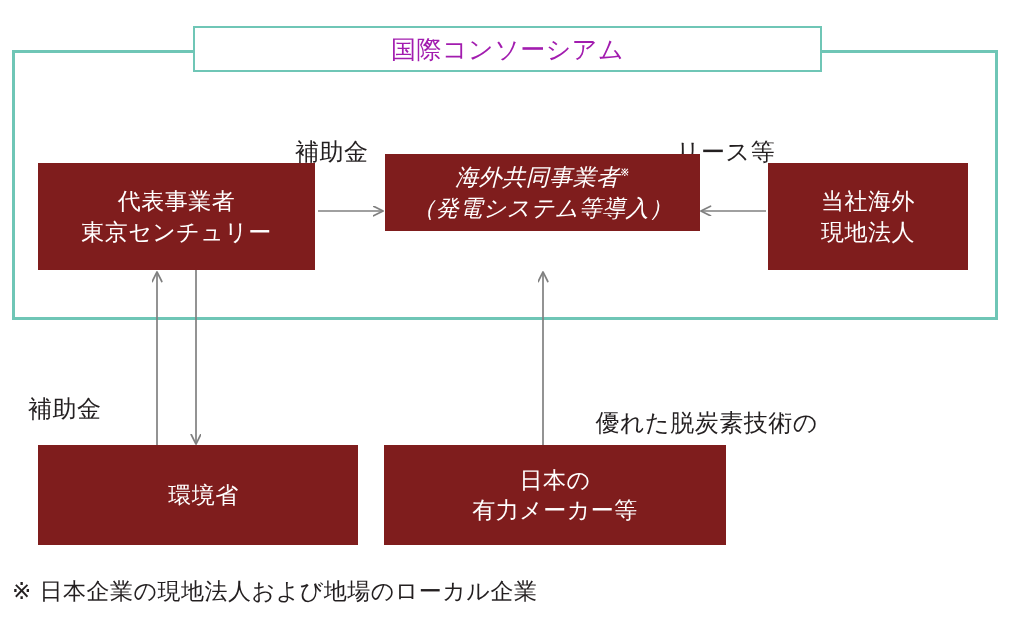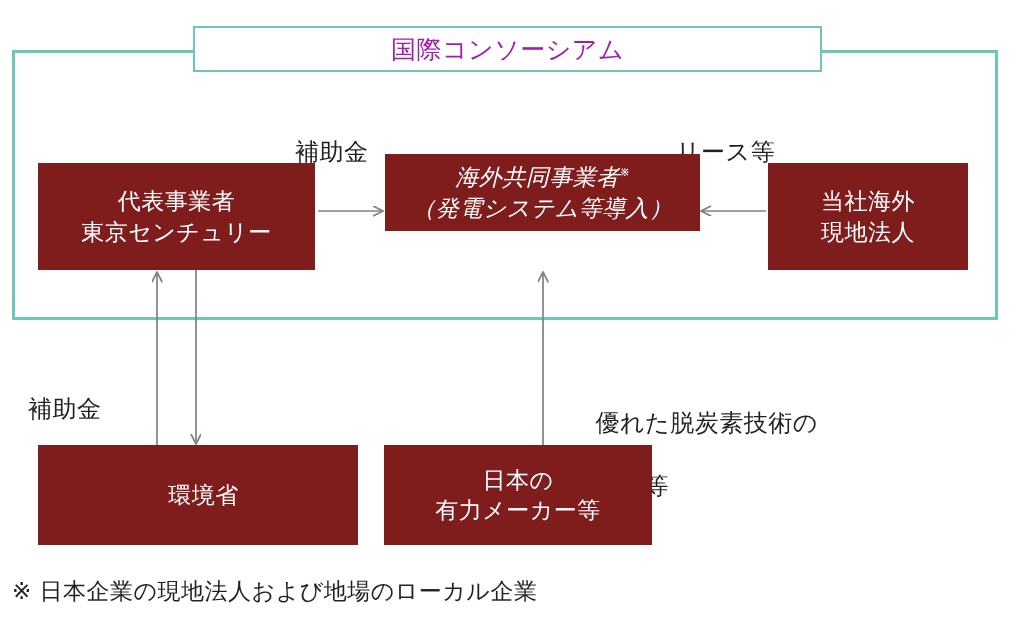--- a/index.html
+++ b/index.html
@@ -69,21 +69,21 @@
   .sup {
     font-size: 12px;
     vertical-align: super;
     letter-spacing: 0;
   }
 
   #box-lead      { left: 38px;  top: 163px; width: 277px; height: 107px; }
   #box-overseas  { left: 385px; top: 154px; width: 315px; height: 77px; font-style: italic; }
   #box-localsub  { left: 768px; top: 163px; width: 200px; height: 107px; }
   #box-ministry  { left: 38px;  top: 445px; width: 320px; height: 100px; padding-left: 11px; }
-  #box-makers    { left: 384px; top: 445px; width: 268px; height: 100px; }
+  #box-makers    { left: 384px; top: 445px; width: 342px; height: 100px; }
 
   
   .caption {
     position: absolute;
     color: #231f20;
     font-size: 24px;
     line-height: 1.3;
     white-space: pre;
     letter-spacing: 0.5px;
     margin-top: 27px;

